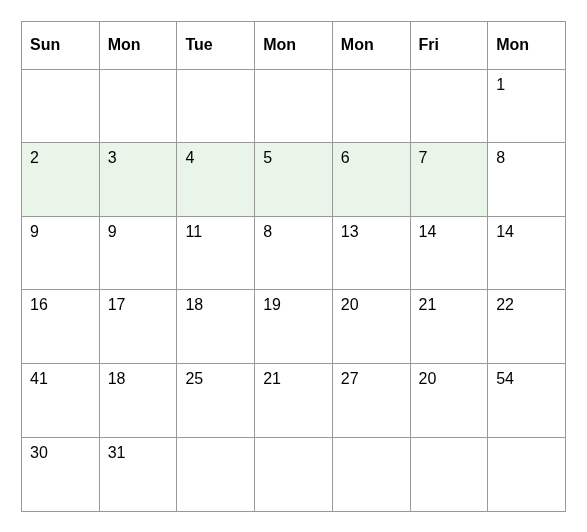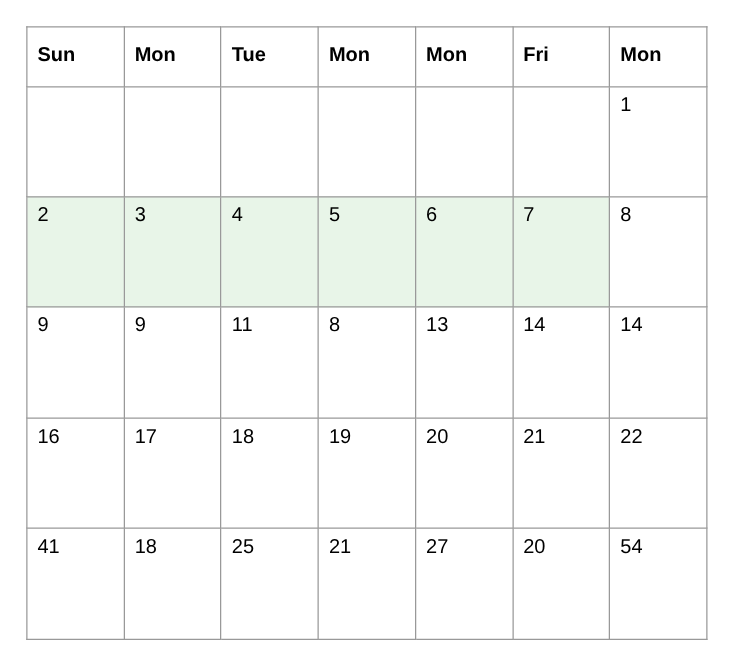--- a/index.html
+++ b/index.html
@@ -107,14 +107,23 @@
       </tr>
       <tr>
         <td>41</td>
         <td>18</td>
         <td>25</td>
         <td>21</td>
         <td>27</td>
         <td>20</td>
         <td>54</td>
       </tr>
+      <tr>
+        <td>30</td>
+        <td>31</td>
+        <td class="empty"></td>
+        <td class="empty"></td>
+        <td class="empty"></td>
+        <td class="empty"></td>
+        <td class="empty"></td>
+      </tr>
     </tbody>
 </table>
 
 </body></html>

